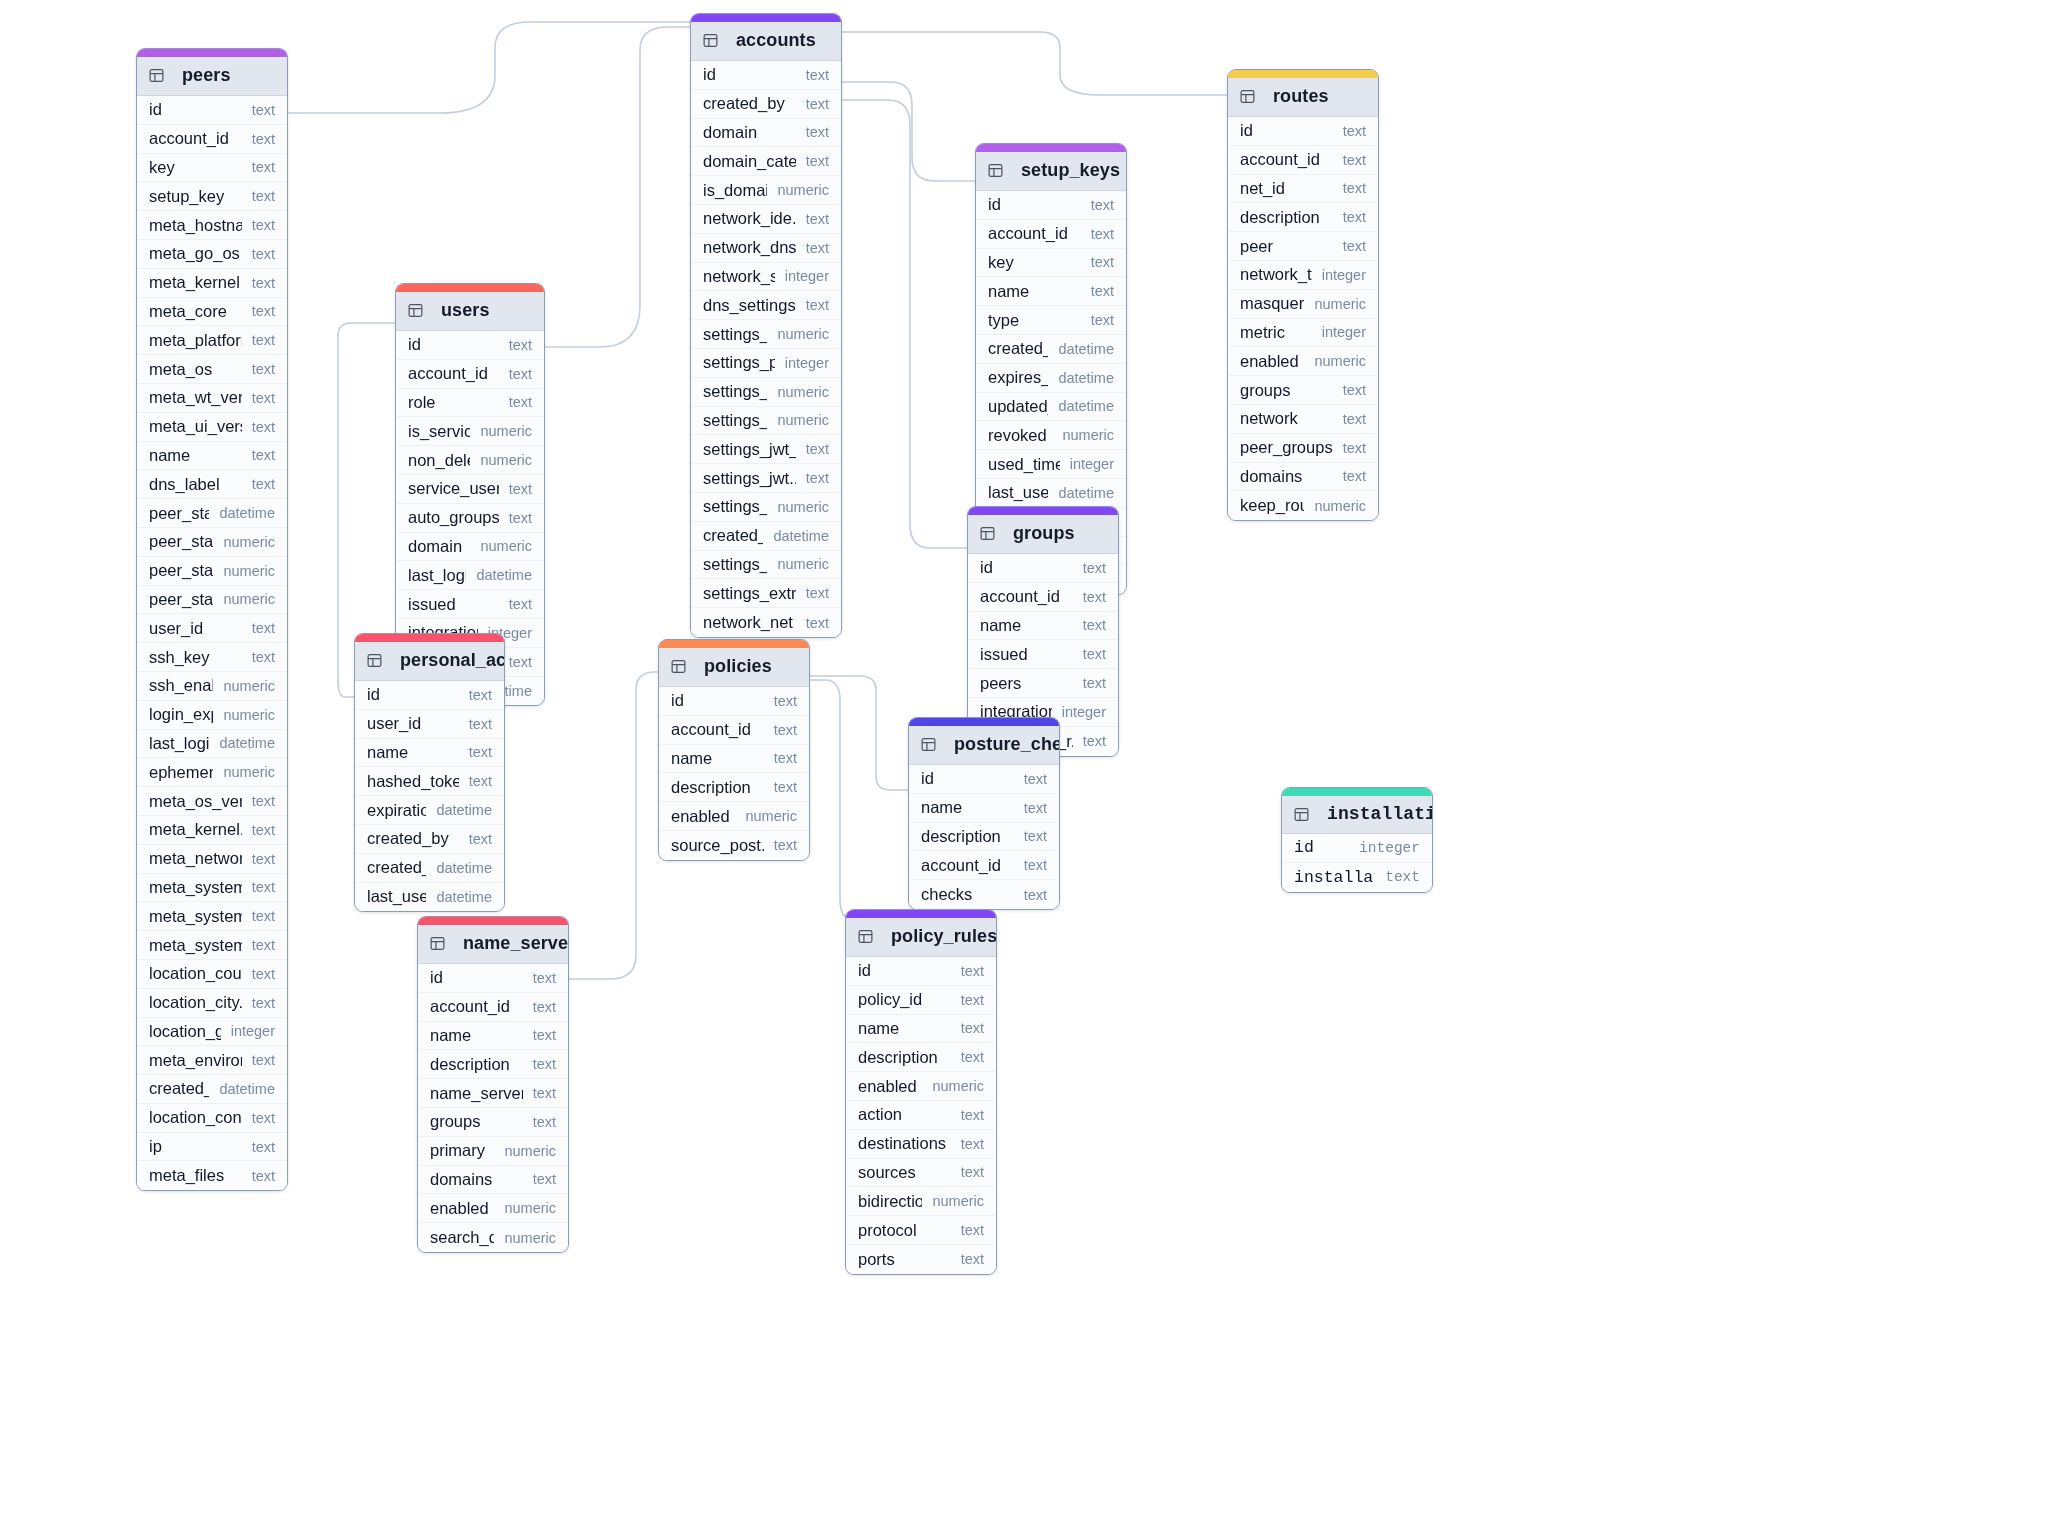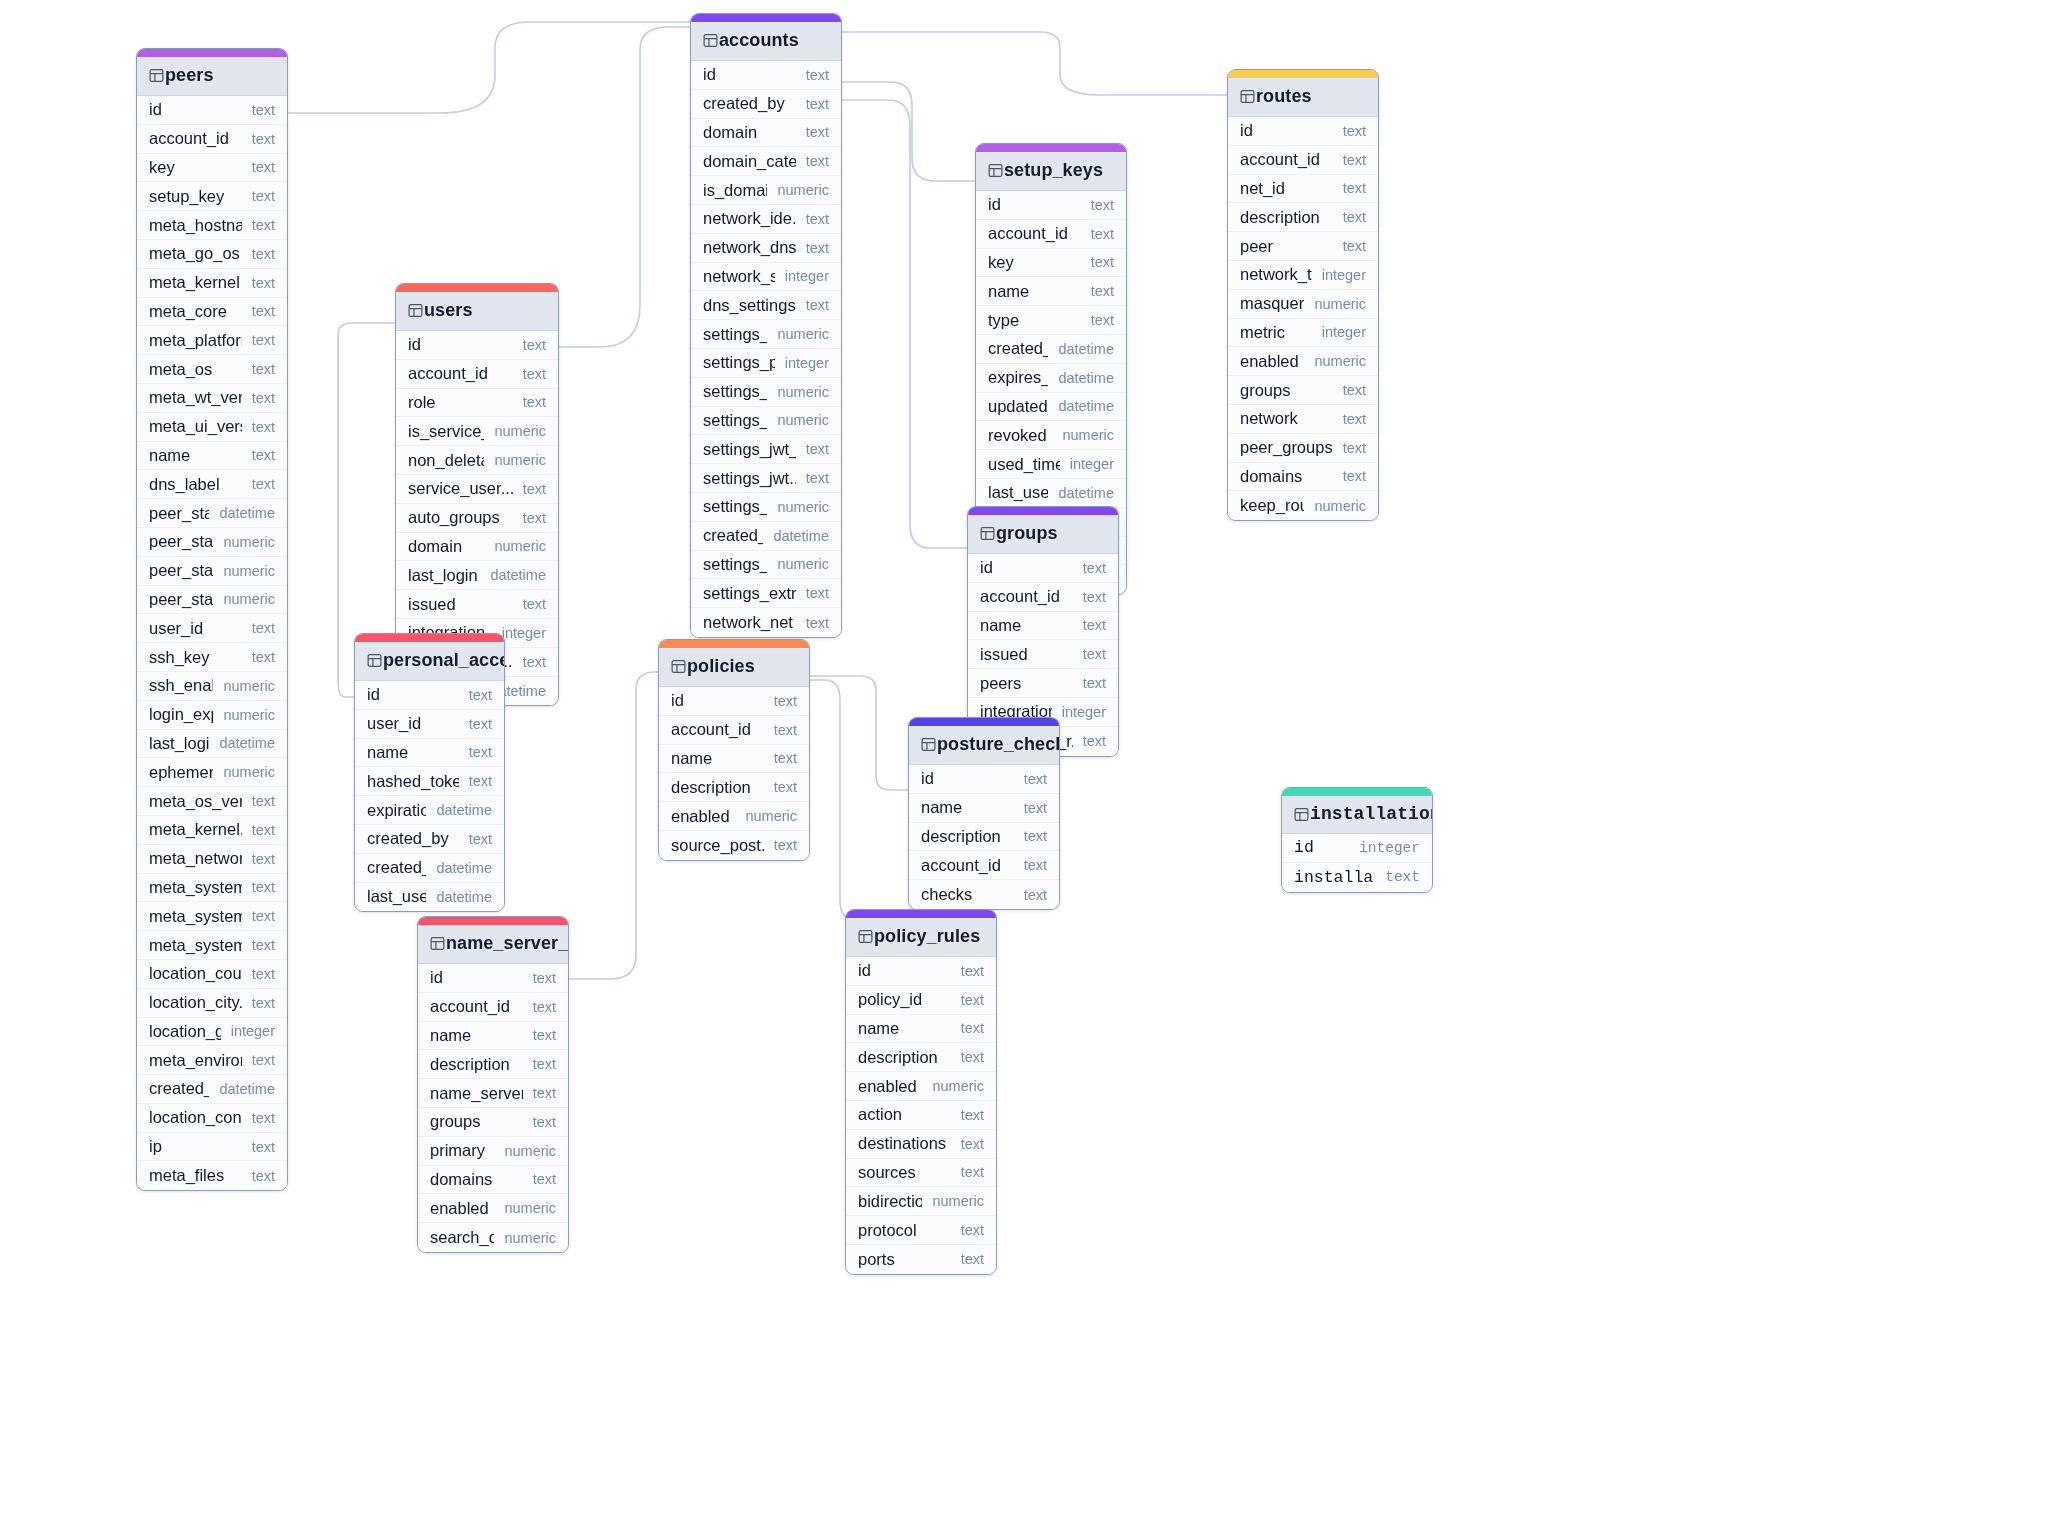--- a/index.html
+++ b/index.html
@@ -36,21 +36,21 @@
     overflow: hidden;
     box-sizing: border-box;
   }
   .accent {
     height: 8px;
     width: 100%;
   }
   .node-header {
     display: flex;
     align-items: center;
-    gap: 1px;
+    gap: 18px;
     background: #e2e6ee;
     padding: 8px 12px 9px 12px;
     border-bottom: 1px solid #cdd4e0;
   }
   .node-title {
     font-size: 18px;
     font-weight: bold;
     color: #131c2b;
     letter-spacing: 0.1px;
     white-space: nowrap;
@@ -259,21 +259,21 @@
         </div>
         <div class="field-row">
           <span class="field-name">ip</span>
           <span class="field-type">text</span>
         </div>
         <div class="field-row">
           <span class="field-name">meta_files</span>
           <span class="field-type">text</span>
         </div>
       </div>
-      <div class="table-node" style="left: 395px; top: 283px; width: 164px;">
+      <div class="table-node" style="left: 395px; top: 283px; width: 150px;">
         <div class="accent" style="background: rgb(249, 102, 94);"></div>
         <div class="node-header">
           <svg class="tbl-icon" viewBox="0 0 16 16">
             <rect x="1.2" y="1.8" width="13.6" height="12.4" rx="1.6" fill="none" stroke="#4b5563" stroke-width="1.3"></rect>
             <line x1="1.2" y1="5.9" x2="14.8" y2="5.9" stroke="#4b5563" stroke-width="1.3"></line>
             <line x1="6.3" y1="5.9" x2="6.3" y2="14.2" stroke="#4b5563" stroke-width="1.3"></line>
           </svg>
           <span class="node-title">users</span>
         </div>
         <div class="field-row">

